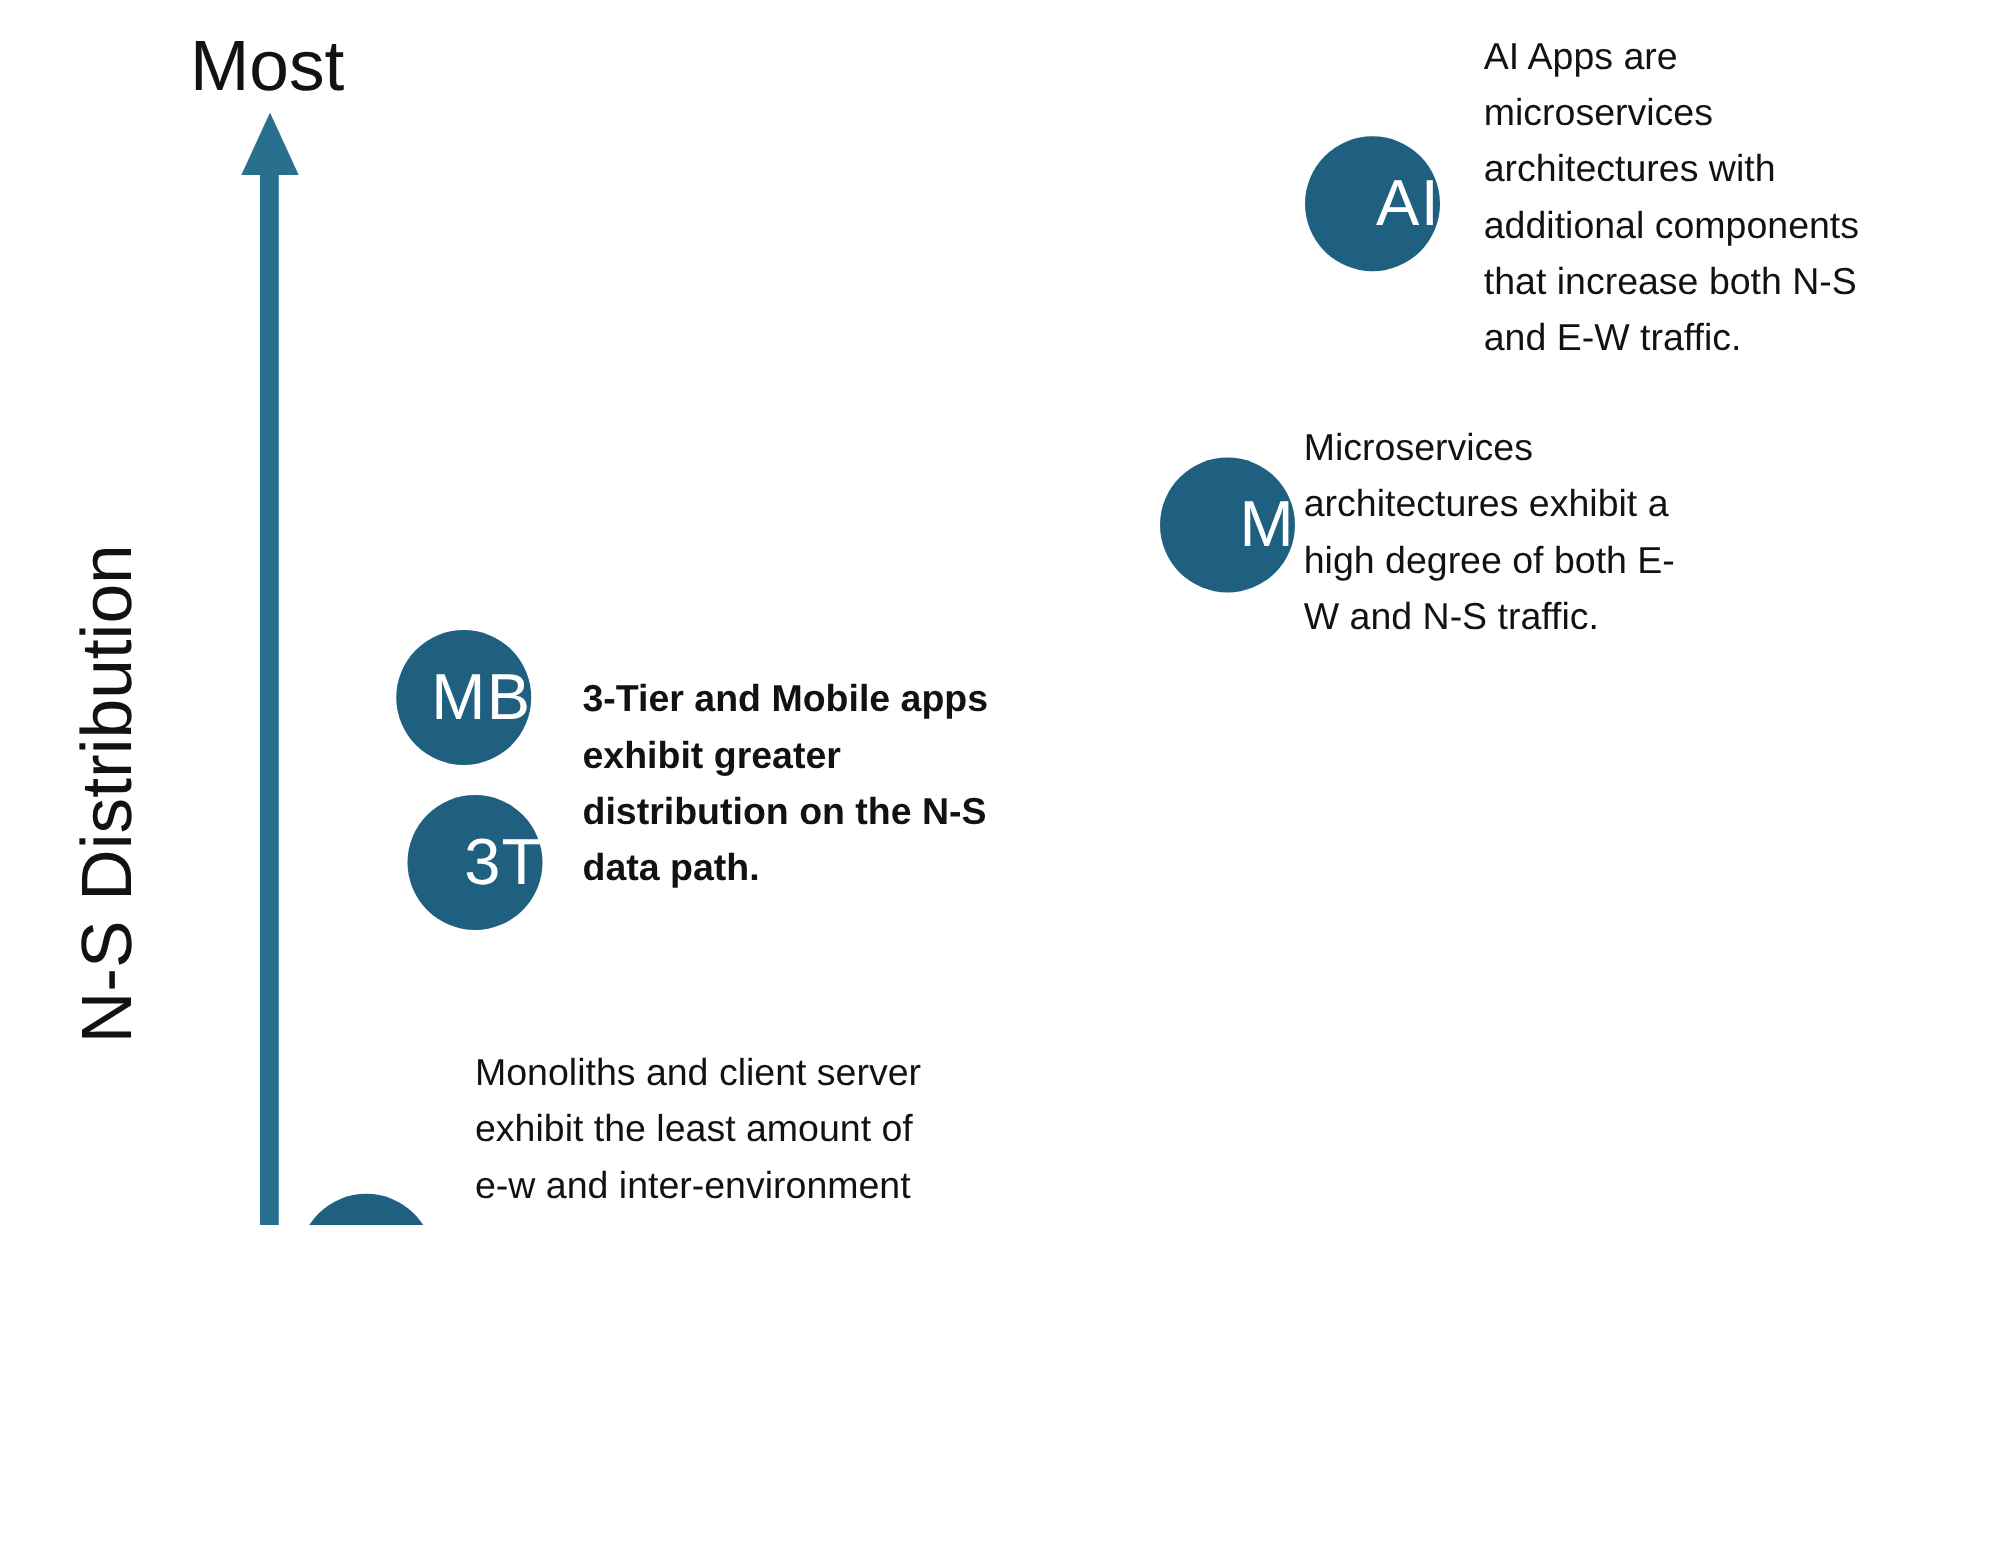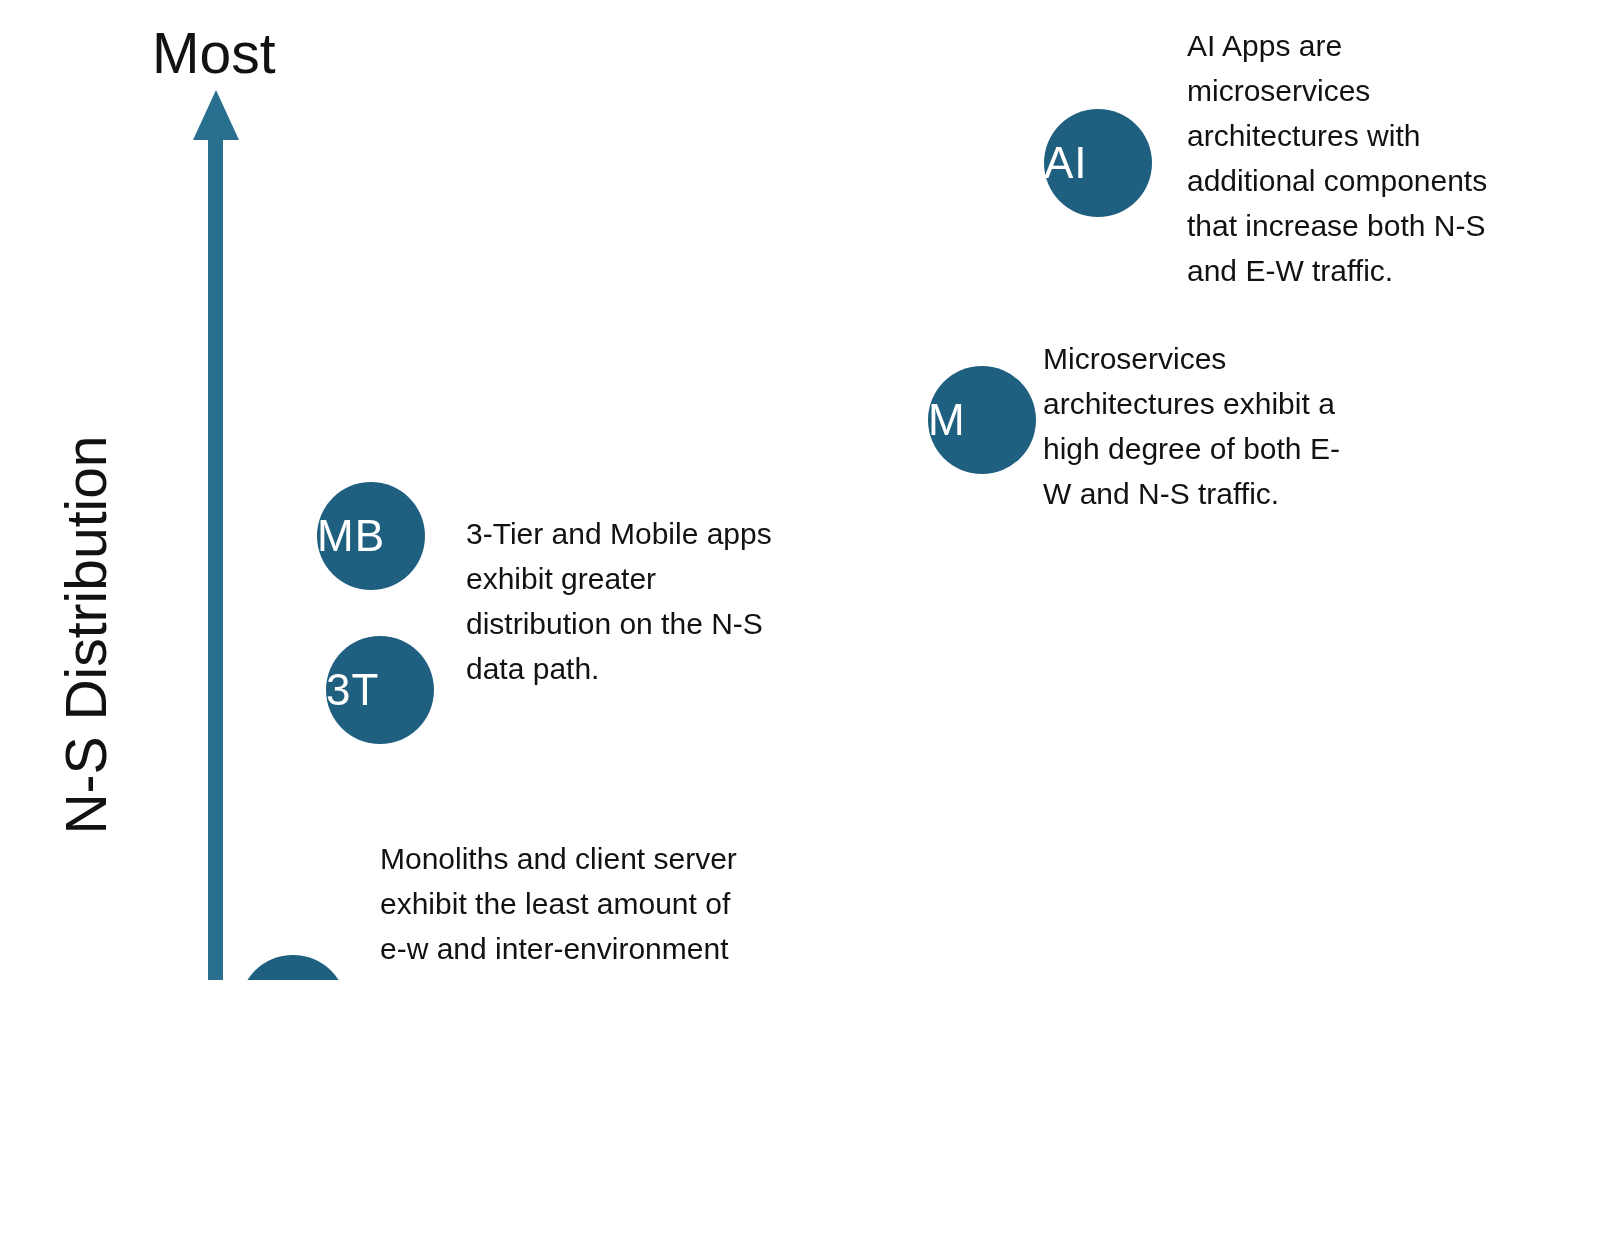--- a/index.html
+++ b/index.html
@@ -22,37 +22,37 @@
   .lbl-most-right { left:1297px; top:1060px; }
   .lbl-x-title    { left:785px; top:1129px; transform:translateX(-50%); }
   .lbl-y-title {
     left:-134px; top:602px; width:440px; height:66px;
     text-align:center; transform:rotate(-90deg);
   }
 
   .bubble {
     position:absolute; width:108px; height:108px; border-radius:50%;
     background:var(--bubble,#1f5f7f); color:#ffffff;
-    display:flex; align-items:center; justify-content:flex-start;
-    font-size:44px; letter-spacing:1px;
+    display:flex; align-items:center; justify-content:flex-end;
+    font-size:52px; letter-spacing:1px;
   }
   .b-ai   { left:1044px; top:109px; }
   .b-ms   { left:928px;  top:366px; }
-  .b-mb   { left:317px;  top:482px; }
+  .b-mb   { left:317px;  top:504px; }
   .b-3t   { left:326px;  top:636px; }
   .b-cs   { left:237px;  top:810px; }
   .b-mono { left:239px;  top:955px; }
 
   .note {
     position:absolute; font-size:30px; line-height:45px;
     white-space:pre-line; color:var(--text,#101214);
   }
   .note-ai   { left:1187px; top:23px; }
   .note-ms   { left:1043px; top:336px; }
-  .note-mb3t { left:466px;  top:511px; }
+  .note-mb3t { left:466px;  top:537px;font-weight:bold; }
   .note-cs   { left:380px;  top:836px; }
 </style>
 </head>
 <body>
 
 <div class="canvas">
 
   <svg class="axes-svg" viewBox="0 0 1600 1236">
     <g>
       <rect x="208" y="136" width="15" height="964"></rect>

